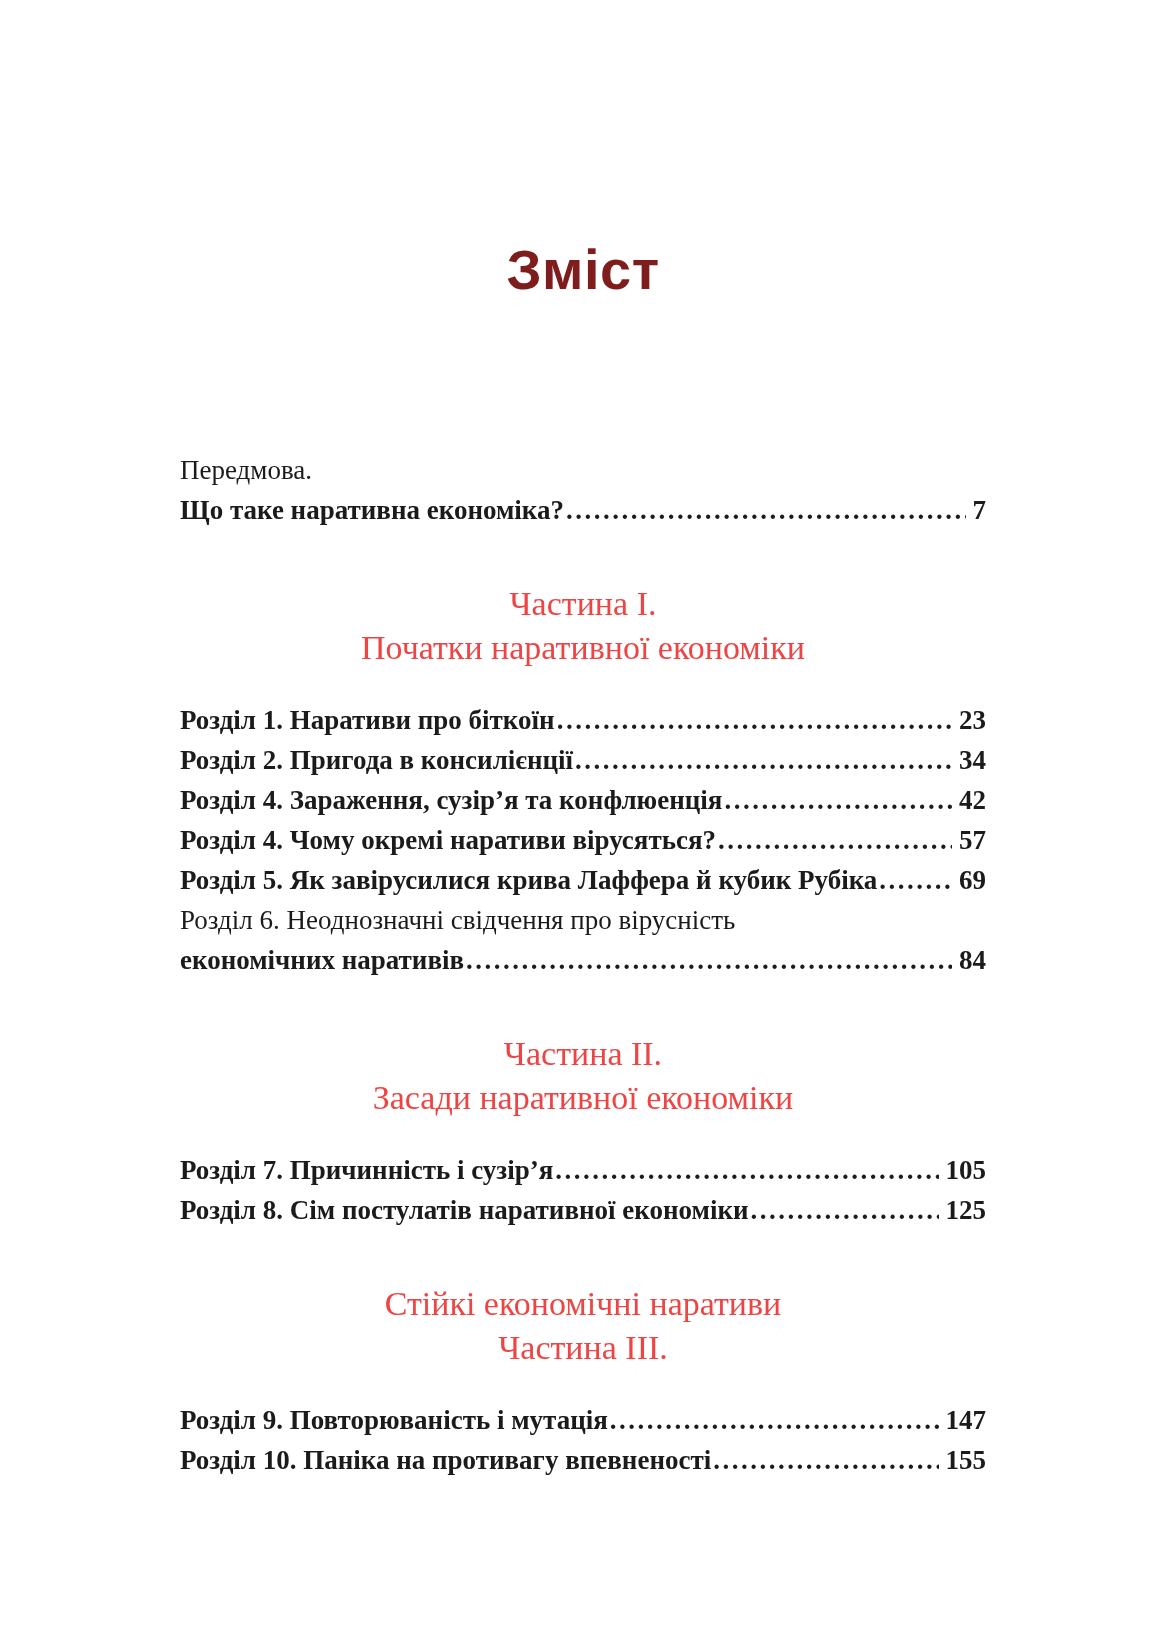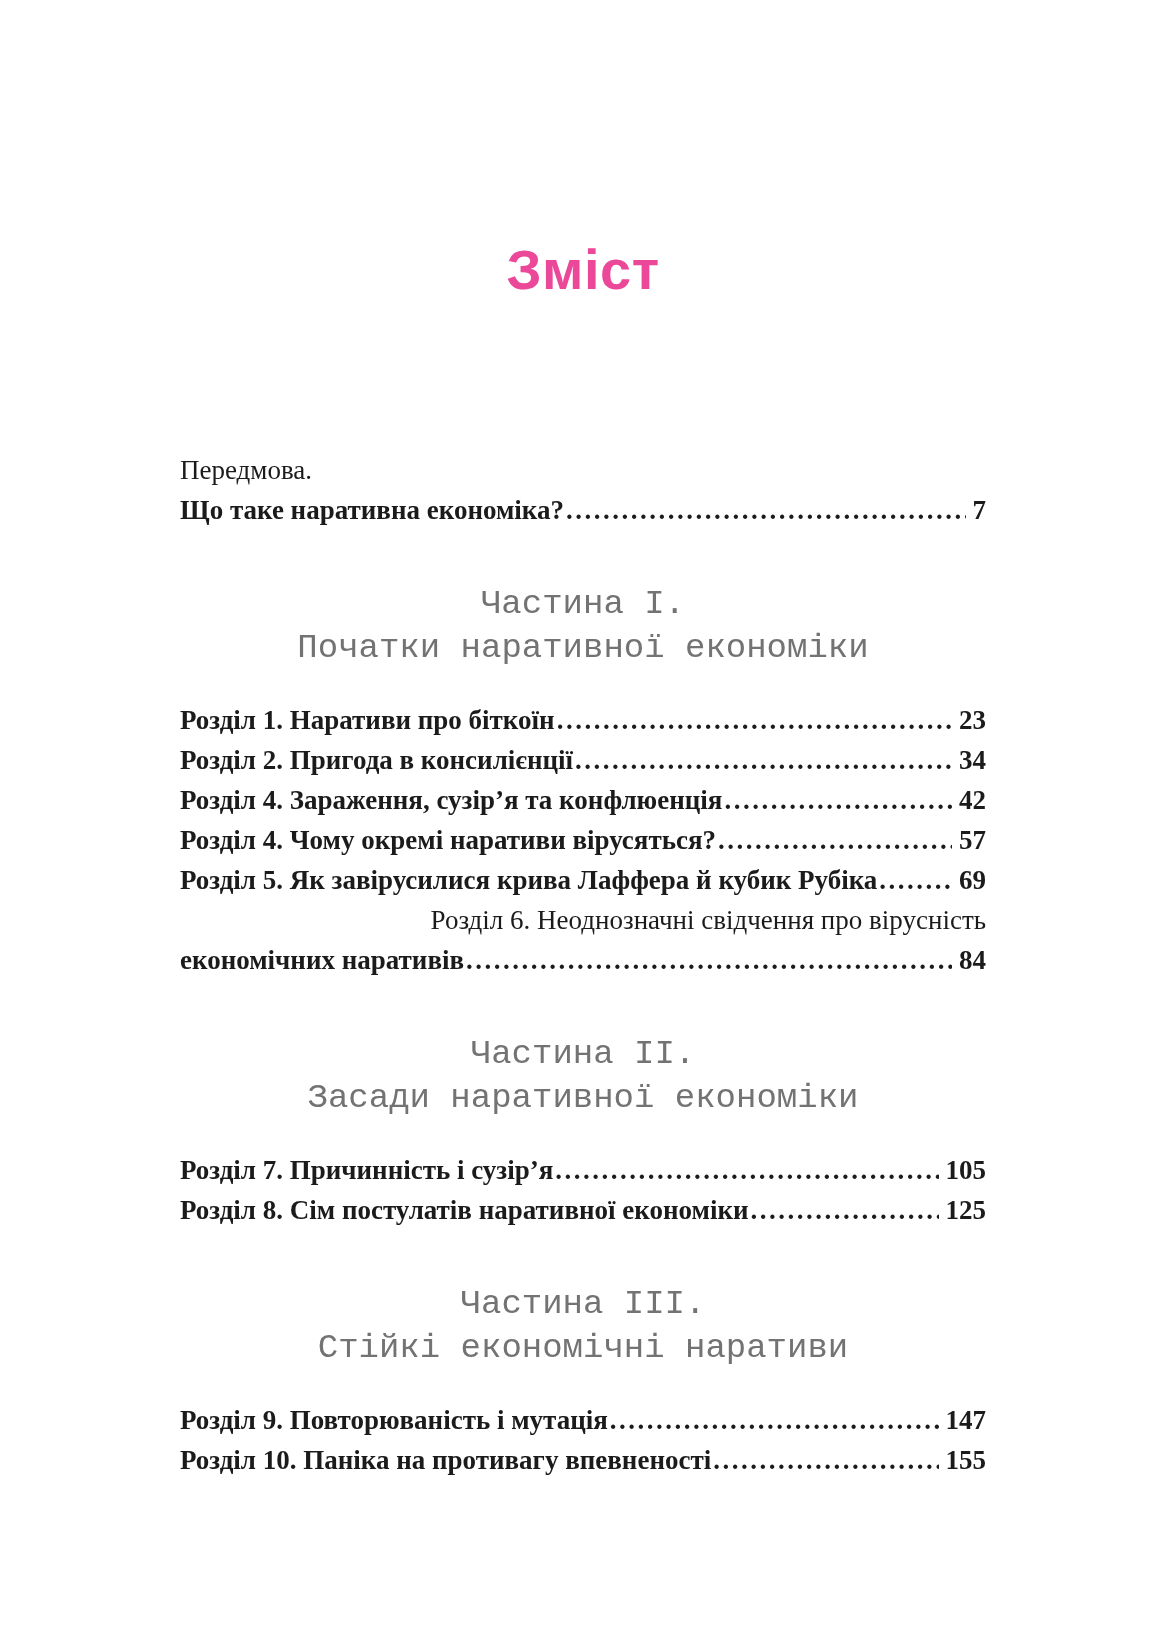--- a/index.html
+++ b/index.html
@@ -20,45 +20,44 @@
     min-height: 1630px;
     padding: 0 180px 120px 180px;
   }
   .title {
     margin: 240px 0 0 0;
     text-align: center;
     font-family: "Liberation Sans", "DejaVu Sans", sans-serif;
     font-weight: 700;
     font-size: 56px;
     line-height: 60px;
-    color: #ec4899;
+    color: #7f1d1d;
     letter-spacing: 0.5px;
   }
   .toc {
     font-size: 27px;
     line-height: 40px;
   }
   .preface {
     margin-top: 150px;
   }
   .part-heading {
     margin: 52px 0 0 0;
     text-align: center;
-    font-family: Liberation Mono, monospace;
+    font-family: Liberation Serif, serif;
     font-weight: 400;
     font-size: 34px;
     line-height: 44px;
-    color: #737373;
+    color: #ef4444;
   }
   .part-heading span {
     display: block;
   }
   .entries {
     margin-top: 30px;
-    text-align: right;
   }
   .line {
     line-height: 40px;
   }
   .row {
     display: flex;
     align-items: baseline;
     font-weight: bold;
   }
   .label {
@@ -153,22 +152,22 @@
         <span class="pagenum">105</span>
       </div>
       <div class="line row">
         <span class="label">Розділ 8. Сім постулатів наративної економіки</span>
         <span class="dots"></span>
         <span class="pagenum">125</span>
       </div>
     </div>
 
     <h2 class="part-heading">
+      <span>Стійкі економічні наративи</span>
       <span>Частина ІІІ.</span>
-      <span>Стійкі економічні наративи</span>
     </h2>
 
     <div class="entries">
       <div class="line row">
         <span class="label">Розділ 9. Повторюваність і мутація</span>
         <span class="dots"></span>
         <span class="pagenum">147</span>
       </div>
       <div class="line row">
         <span class="label">Розділ 10. Паніка на противагу впевненості</span>

